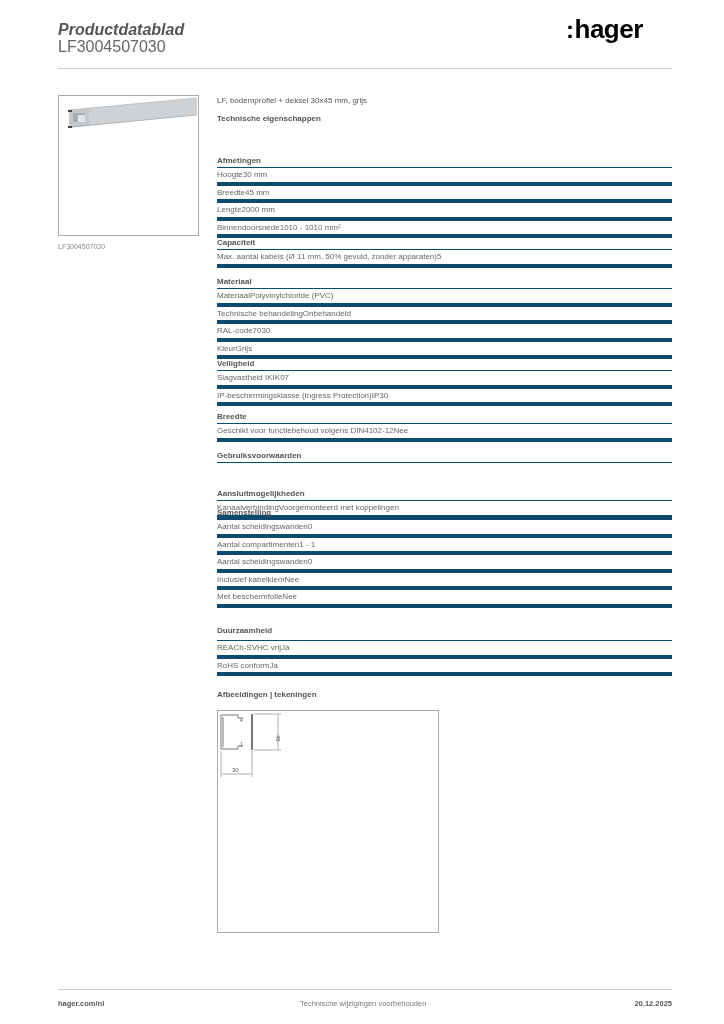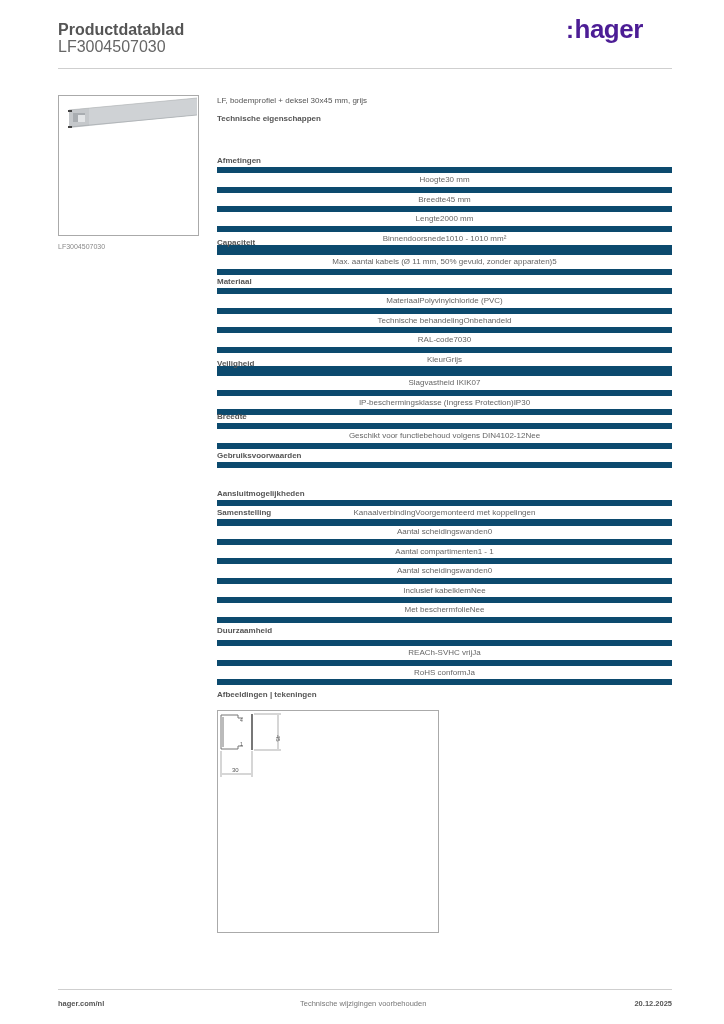--- a/index.html
+++ b/index.html
@@ -1,28 +1,28 @@
 <!DOCTYPE html>
 <html><head>
 <meta charset="utf-8">
 <style>
   html, body { margin:0; padding:0; background:#fff; }
   body { width:724px; height:1024px; position:relative; overflow:hidden; font-family:"Liberation Sans", sans-serif; color:#555; }
-  .hdr-title { position:absolute; left:58px; top:21px; font-size:16px; font-weight:bold; color:#555; }
+  .hdr-title { position:absolute; left:58px; top:21px; font-size:16px; font-weight:bold; color:#555;font-style:italic; }
   .hdr-code { position:absolute; left:58px; top:38px; font-size:16px; color:#666; }
-  .logo { position:absolute; left:566px; top:14px; font-size:26px; font-weight:bold; color:#4c1d95; letter-spacing:-0.5px; }
+  .logo { position:absolute; left:566px; top:14px; font-size:26px; font-weight:bold; color:#000000; letter-spacing:-0.5px; }
   .logo .colon { font-size:24px; margin-right:1px; }
   .hr-top { position:absolute; left:58px; top:68px; width:614px; height:1px; background:#cfcfcf; }
   .imgbox { position:absolute; left:58px; top:95px; width:141px; height:141px; border:1px solid #aaa; box-sizing:border-box; background:#fff; }
   .img-caption { position:absolute; left:58px; top:243px; font-size:7px; color:#888; }
   .prod-title { position:absolute; left:217px; top:96px; font-size:8px; font-weight:normal; color:#555; }
   .tech-head { position:absolute; left:217px; top:114px; font-size:8px; font-weight:bold; color:#555; }
   .section { position:absolute; left:217px; width:455px; }
-  .sec-title { font-size:8px; font-weight:bold; color:#555; height:11px; line-height:11px; border-bottom:6px solid #0c4a6e; padding-bottom:1px; }
-  .row { display:flex; justify-content:center; font-size:8px; color:#666; height:13.5px; line-height:13.5px; border-bottom:6px solid #0c4a6e; }
+  .sec-title { font-size:8px; font-weight:bold; color:#555; height:11px; line-height:11px; border-bottom:1px solid #0c4a6e; padding-bottom:1px; }
+  .row { display:flex; justify-content:flex-start; font-size:8px; color:#666; height:13.5px; line-height:13.5px; border-bottom:4px solid #0c4a6e; }
   .row .v { text-align:right; }
   .draw-title { position:absolute; left:217px; top:690px; font-size:8px; font-weight:bold; color:#555; }
   .drawbox { position:absolute; left:217px; top:710px; width:222px; height:223px; border:1px solid #aaa; box-sizing:border-box; }
   .hr-bot { position:absolute; left:58px; top:989px; width:614px; height:1px; background:#cfcfcf; }
   .foot-l { position:absolute; left:58px; top:999px; font-size:7.5px; font-weight:bold; color:#555; }
   .foot-c { position:absolute; left:300px; top:999px; font-size:7.5px; color:#777; }
   .foot-r { position:absolute; right:52px; top:999px; font-size:7.5px; font-weight:bold; color:#555;text-align:center; }
 </style>
 </head>
 <body>

